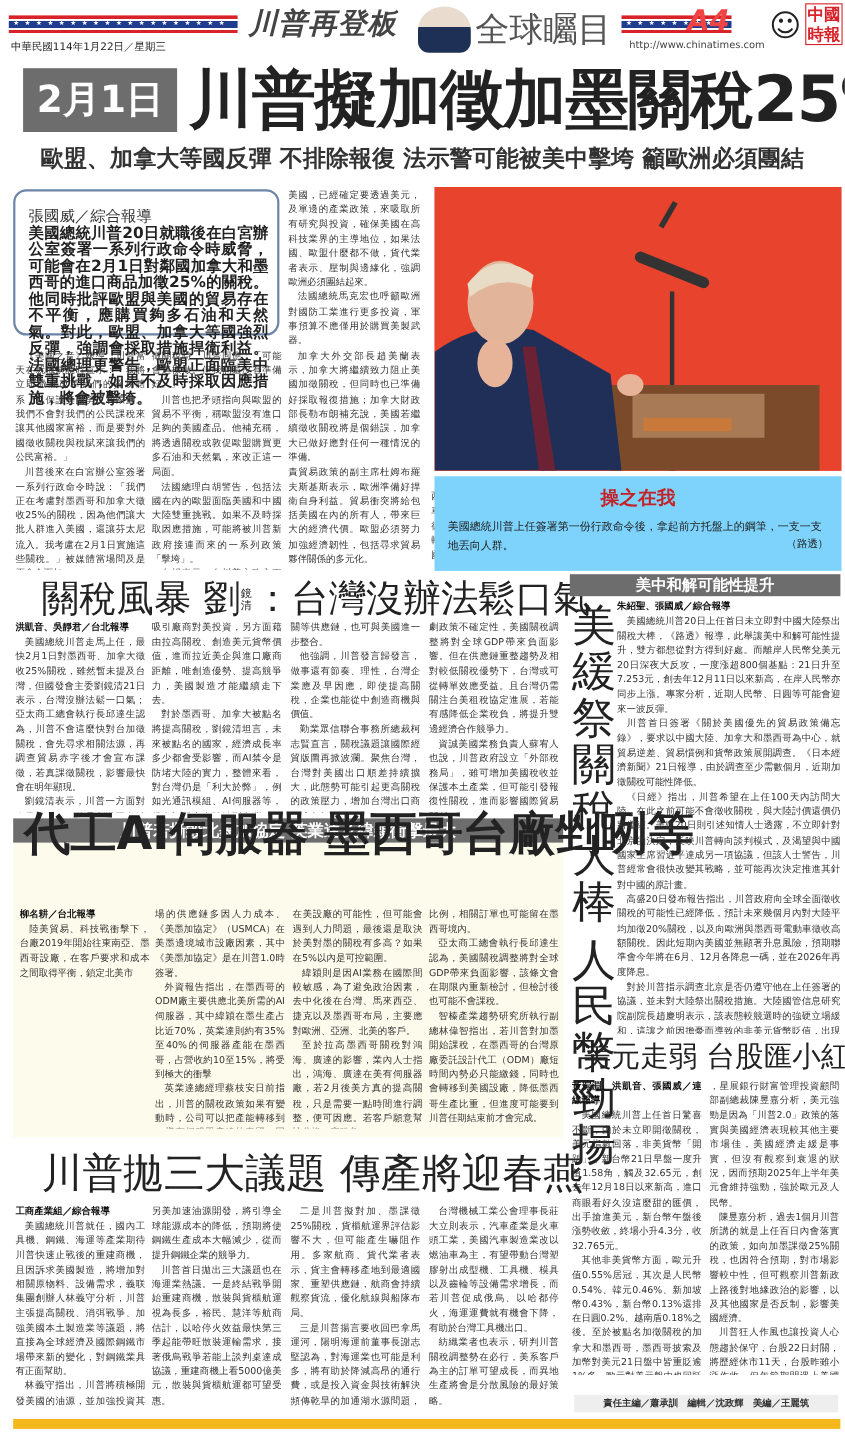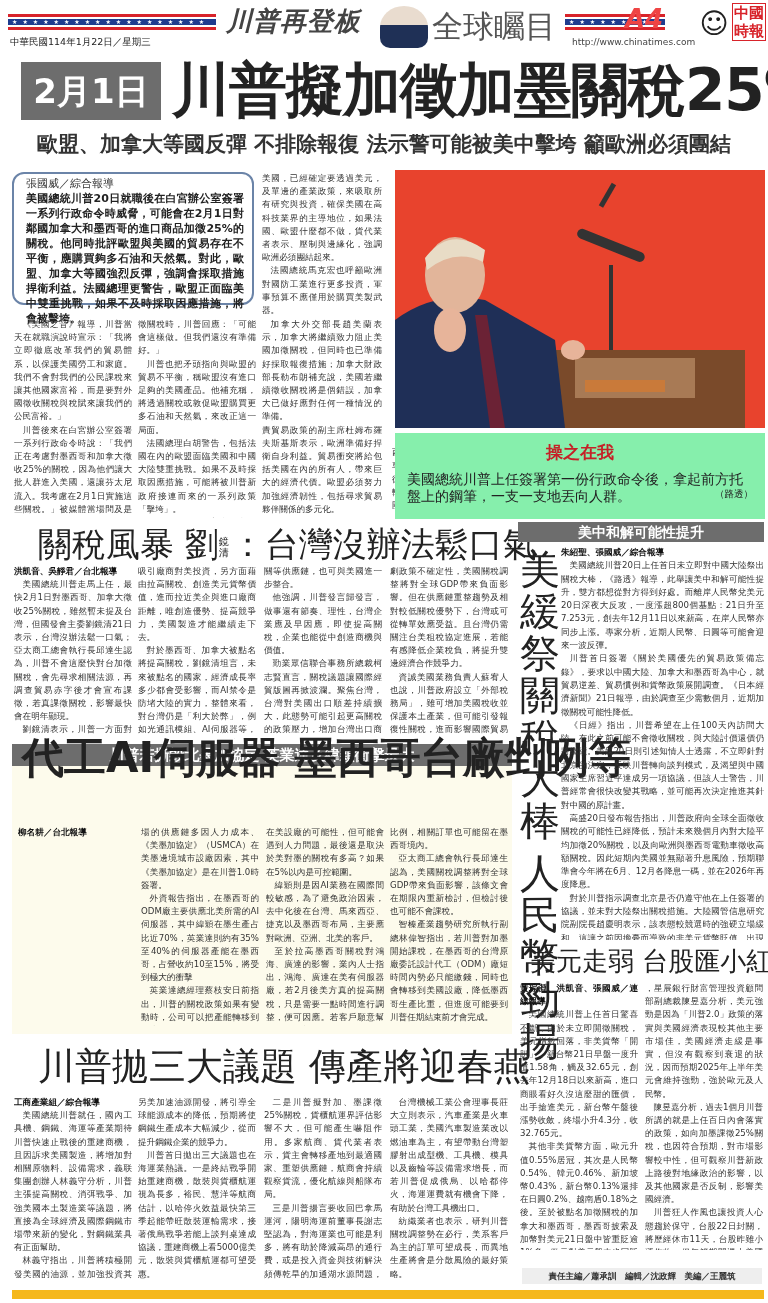--- a/index.html
+++ b/index.html
@@ -9,21 +9,21 @@
 .stars{position:absolute;top:5px;height:6px;left:4px;right:4px;color:#fff;font-size:6px;line-height:6px;letter-spacing:5px;overflow:hidden;white-space:nowrap}
 .mast-title{font-size:26px;font-weight:bold;font-style:italic;color:#444;letter-spacing:1px}
 .mast-sub{font-size:31px;color:#555;font-weight:normal}
 .small{font-size:9px;color:#222}
 .headline{font-weight:bold;color:#222;white-space:nowrap}
 .col{position:absolute;font-size:8.6px;line-height:13.2px;color:#333;text-align:justify;overflow:hidden}
 .col p{text-indent:1em}
 .by{font-weight:bold;color:#111}
 .gray-bar{position:absolute;background:#6d6d6d;color:#fff;font-weight:bold;text-align:center}
 .box{position:absolute;border:2px solid #6b84a8;border-radius:12px;background:#fff}
-.cap{position:absolute;background:#86efac}
+.cap{position:absolute;background:#7dd3fc}
 .yellow{position:absolute;background:#f5b81c}
 .vert{position:absolute;font-weight:bold;color:#222;font-size:40px;line-height:42px;width:44px;text-align:center}
 </style>
 </head>
 <body>
 
 <div>
   <div class="stripe" style="left:8px;top:14px;width:208px">
       <div class="stars">★★★★★★★★★★★★★★★★★★★</div>
     </div>
@@ -41,21 +41,21 @@
     <div>中國</div>
     <div>時報</div>
   </div>
 </div>
 
 <div class="abs" style="left:21px;top:62px;width:140px;height:58px;background:#6d6d6d;color:#fff;font-weight:bold;font-size:34px;line-height:58px;text-align:center">2月1日起</div>
 <div class="abs headline" style="left:172px;top:54px;font-size:58px;line-height:72px;letter-spacing:-1px">川普擬加徵加墨關稅25%</div>
 <div class="abs" style="left:0;width:768px;top:130px;text-align:center;font-size:21px;color:#333;font-weight:bold">歐盟、加拿大等國反彈 不排除報復 法示警可能被美中擊垮 籲歐洲必須團結</div>
 
 <div class="box" style="left:12px;top:172px;width:242px;height:133px">
-  <div class="col" style="left:12px;top:2px;width:218px;font-size:11px;line-height:15px;color:#222">
+  <div class="col" style="left:12px;top:16px;width:218px;font-size:14px;line-height:15px;color:#222">
     <div class="by" style="font-weight:normal;color:#333">張國威／綜合報導</div>
     <div style="font-weight:bold">美國總統川普20日就職後在白宮辦公室簽署一系列行政命令時威脅，可能會在2月1日對鄰國加拿大和墨西哥的進口商品加徵25%的關稅。他同時批評歐盟與美國的貿易存在不平衡，應購買夠多石油和天然氣。對此，歐盟、加拿大等國強烈反彈，強調會採取措施捍衛利益。法國總理更警告，歐盟正面臨美中雙重挑戰，如果不及時採取因應措施，將會被擊垮。</div>
   </div>
 </div>
 
 <div class="col" style="left:262px;top:172px;width:120px;height:146px">
   <p style="text-indent:0">美國，已經確定要透過美元，及單邊的產業政策，來吸取所有研究與投資，確保美國在高科技業界的主導地位，如果法國、歐盟什麼都不做，貨代業者表示、壓制與邊緣化，強調歐洲必須團結起來。</p>
   <p>法國總統馬克宏也呼籲歐洲對國防工業進行更多投資，軍事預算不應僅用於購買美製武器。</p>
   <p>針對川普說法，歐盟執委會負</p>
 </div>
@@ -90,21 +90,21 @@
     <path d="M0 150 Q40 120 90 130 L160 170 L170 258 L0 258 Z" fill="#1f2f57"></path>
     <ellipse cx="60" cy="105" rx="30" ry="38" fill="#e2b59a"></ellipse>
     <path d="M30 88 Q55 55 90 80 L88 92 Q60 78 32 100 Z" fill="#e8dcc6"></path>
     <ellipse cx="55" cy="160" rx="16" ry="22" fill="#e7b49a"></ellipse>
     <ellipse cx="178" cy="180" rx="12" ry="10" fill="#e7b49a"></ellipse>
     <path d="M80 145 L95 258 L110 258 L92 145 Z" fill="#6b2235"></path>
   </svg>
 </div>
 <div class="cap" style="left:395px;top:433px;width:370px;height:86px">
   <div class="abs" style="left:0;width:370px;top:8px;text-align:center;color:#c52127;font-size:17px;font-weight:bold">操之在我</div>
-  <div class="abs" style="left:12px;top:38px;width:348px;font-size:14px;line-height:17px;color:#222">美國總統川普上任簽署第一份行政命令後，拿起前方托盤上的鋼筆，一支一支地丟向人群。</div>
+  <div class="abs" style="left:12px;top:38px;width:348px;font-size:10px;line-height:17px;color:#222">美國總統川普上任簽署第一份行政命令後，拿起前方托盤上的鋼筆，一支一支地丟向人群。</div>
   <div class="abs" style="right:12px;top:55px;font-size:9.5px;color:#222">（路透）</div>
 </div>
 
 <div class="abs headline" style="left:38px;top:524px;font-size:34px;line-height:40px;font-weight:normal;color:#222"><span>關稅風暴 劉</span><span style="display:inline-block;font-size:10px;line-height:11px;width:12px;vertical-align:middle;white-space:normal">鏡清</span><span>：台灣沒辦法鬆口氣</span></div>
 
 <div class="col" style="left:14px;top:565px;width:118px;height:174px">
   <div class="by">洪凱音、吳靜君／台北報導</div>
   <p>美國總統川普走馬上任，最快2月1日對墨西哥、加拿大徵收25%關稅，雖然暫未提及台灣，但國發會主委劉鏡清21日表示，台灣沒辦法鬆一口氣；亞太商工總會執行長邱達生認為，川普不會這麼快對台加徵關稅，會先尋求相關法源，再調查貿易赤字後才會宣布課徵，若真課徵關稅，影響最快會在明年顯現。</p>
   <p>劉鏡清表示，川普一方面對企業降稅，目的是刺激國內消費、</p>
 </div>
@@ -122,20 +122,21 @@
   <p style="text-indent:0">劇政策不確定性，美國關稅調整將對全球GDP帶來負面影響。但在供應鏈重整趨勢及相對較低關稅優勢下，台灣或可從轉單效應受益。且台灣仍需關注台美租稅協定進展，若能有感降低企業稅負，將提升雙邊經濟合作競爭力。</p>
   <p>資誠美國業務負責人蘇宥人也說，川普政府設立「外部稅務局」，雖可增加美國稅收並保護本土產業，但可能引發報復性關稅，進而影響國際貿易關係。</p>
 </div>
 
 <div class="abs" style="left:12px;top:744px;width:500px;height:290px;background:#fdfbec"></div>
 <div class="gray-bar" style="left:12px;top:744px;width:500px;height:22px;font-size:15px;line-height:22px">川普若撕毀北墨加協定 英業達及緯穎衝擊最大</div>
 <div class="abs headline" style="left:22px;top:732px;font-size:42px;line-height:52px">代工AI伺服器 墨西哥台廠剉咧等</div>
 
 <div class="col" style="left:18px;top:826px;width:118px;height:200px">
   <div class="by">柳名耕／台北報導</div>
+  <p>陸美貿易、科技戰衝擊下，台廠2019年開始往東南亞、墨西哥設廠，在客戶要求和成本之間取得平衡，鎖定北美市</p>
 </div>
 <div class="col" style="left:141px;top:826px;width:118px;height:200px">
   <p style="text-indent:0">場的供應鏈多因人力成本、《美墨加協定》（USMCA）在美墨邊境城市設廠因素，其中《美墨加協定》是在川普1.0時簽署。</p>
   <p>外資報告指出，在墨西哥的ODM廠主要供應北美所需的AI伺服器，其中緯穎在墨生產占比近70%，英業達則約有35%至40%的伺服器產能在墨西哥，占營收約10至15%，將受到極大的衝擊</p>
   <p>英業達總經理蔡枝安日前指出，川普的關稅政策如果有變動時，公司可以把產能轉移到一樣有伺服器產線的泰國，同時也評估</p>
 </div>
 <div class="col" style="left:266px;top:826px;width:118px;height:200px">
   <p style="text-indent:0">在美設廠的可能性，但可能會遇到人力問題，最後還是取決於美對墨的關稅有多高？如果在5%以內是可控範圍。</p>
   <p>緯穎則是因AI業務在國際間較敏感，為了避免政治因素，去中化後在台灣、馬來西亞、捷克以及墨西哥布局，主要應對歐洲、亞洲、北美的客戶。</p>
   <p>至於拉高墨西哥關稅對鴻海、廣達的影響，業內人士指出，鴻海、廣達在美有伺服器廠，若2月後美方真的提高關稅，只是需要一點時間進行調整，便可因應。若客戶願意幫忙分擔一定稅負</p>

